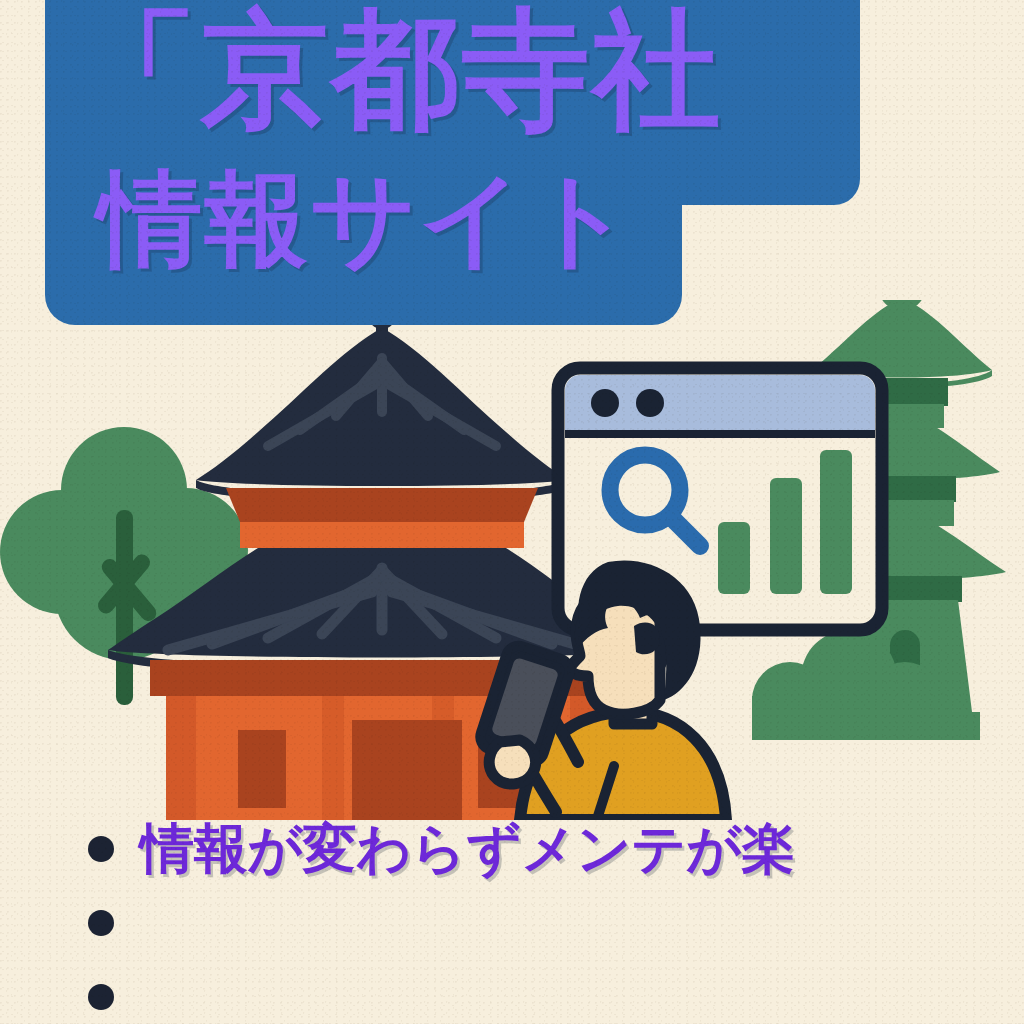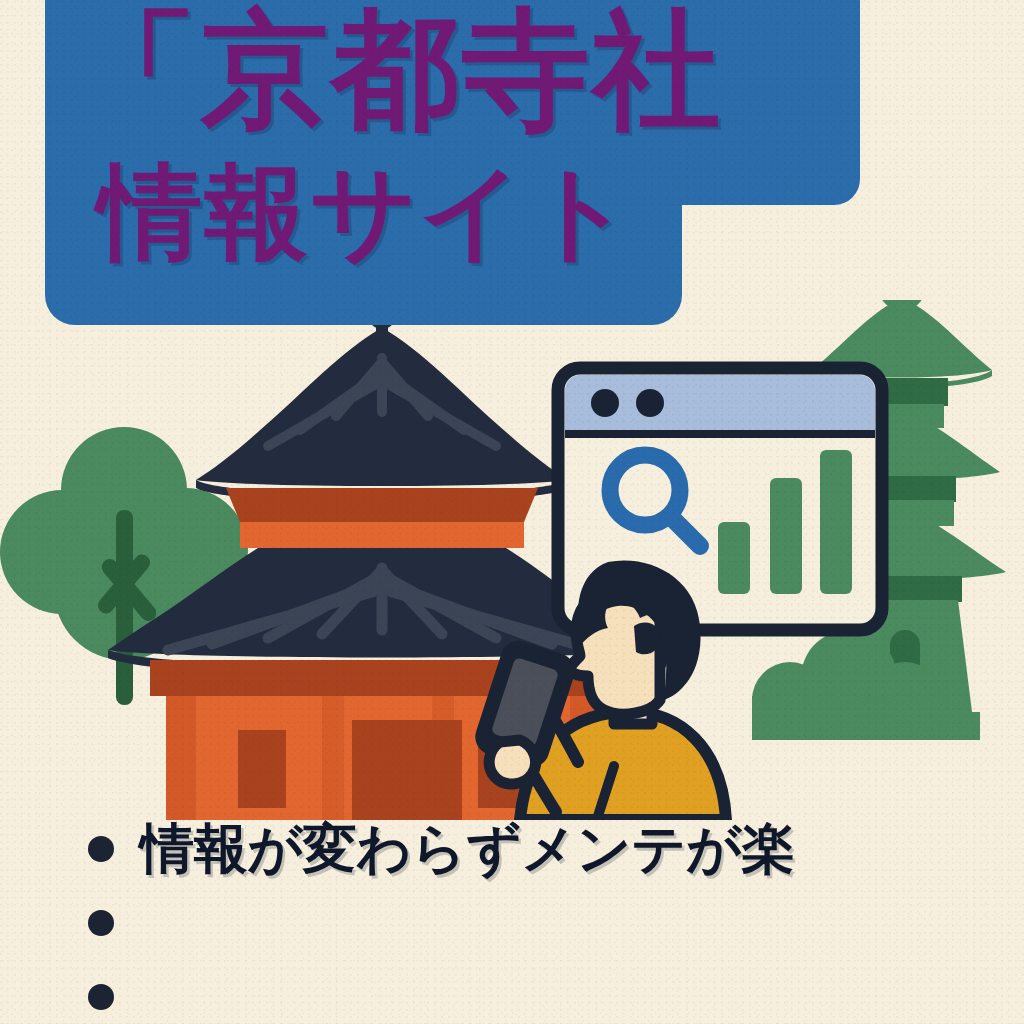--- a/index.html
+++ b/index.html
@@ -51,35 +51,35 @@
     border-radius: 0 0 26px 26px;
   }
   #banner-bottom {
     left: 45px; top: 150px;
     width: 637px; height: 175px;
     border-radius: 0 0 30px 30px;
   }
   .title-text {
     position: absolute;
     left: 0; right: 0;
-    color: #701a75;
+    color: #8b5cf6;
     font-weight: 900;
     letter-spacing: .02em;
     line-height: 1;
     text-shadow: 3px 3px 0 rgba(17,28,48,.22);
     z-index: 2;
     white-space: nowrap;
   }
   #title-line1 {
     top: 6px;
     left: 70px;
     font-size: 128px;
   }
   #title-line2 {
-    top: 160px;
+    top: 167px;
     left: 98px;
     font-size: 104px;
   }
 
   
   #scene {
     position: absolute;
     left: 0; top: 300px;
     width: 1024px; height: 520px;
     z-index: 10;
@@ -102,21 +102,21 @@
   .bullet-dot {
     width: 26px; height: 26px;
     border-radius: 50%;
     background: #1C2333;
     flex: 0 0 auto;
     margin-right: 26px;
   }
   .bullet-label {
     font-size: 54px;
     font-weight: 800;
-    color: #0f172a;
+    color: #6d28d9;
     line-height: 1.05;
     letter-spacing: -0.005em;
     text-shadow: 2.5px 2.5px 0 rgba(20,30,50,.22);
     white-space: nowrap;
   }
 </style>
 </head>
 <body>
 
 <div id="poster">

